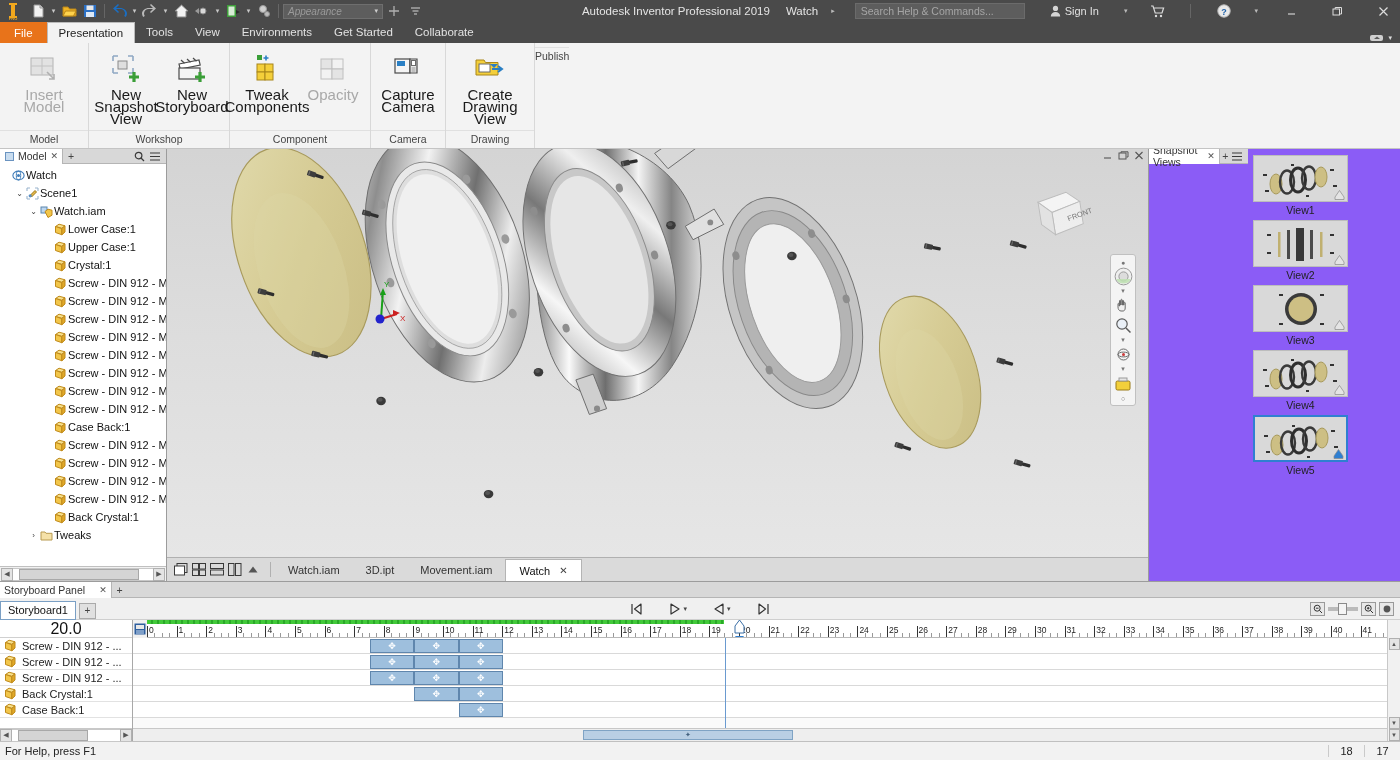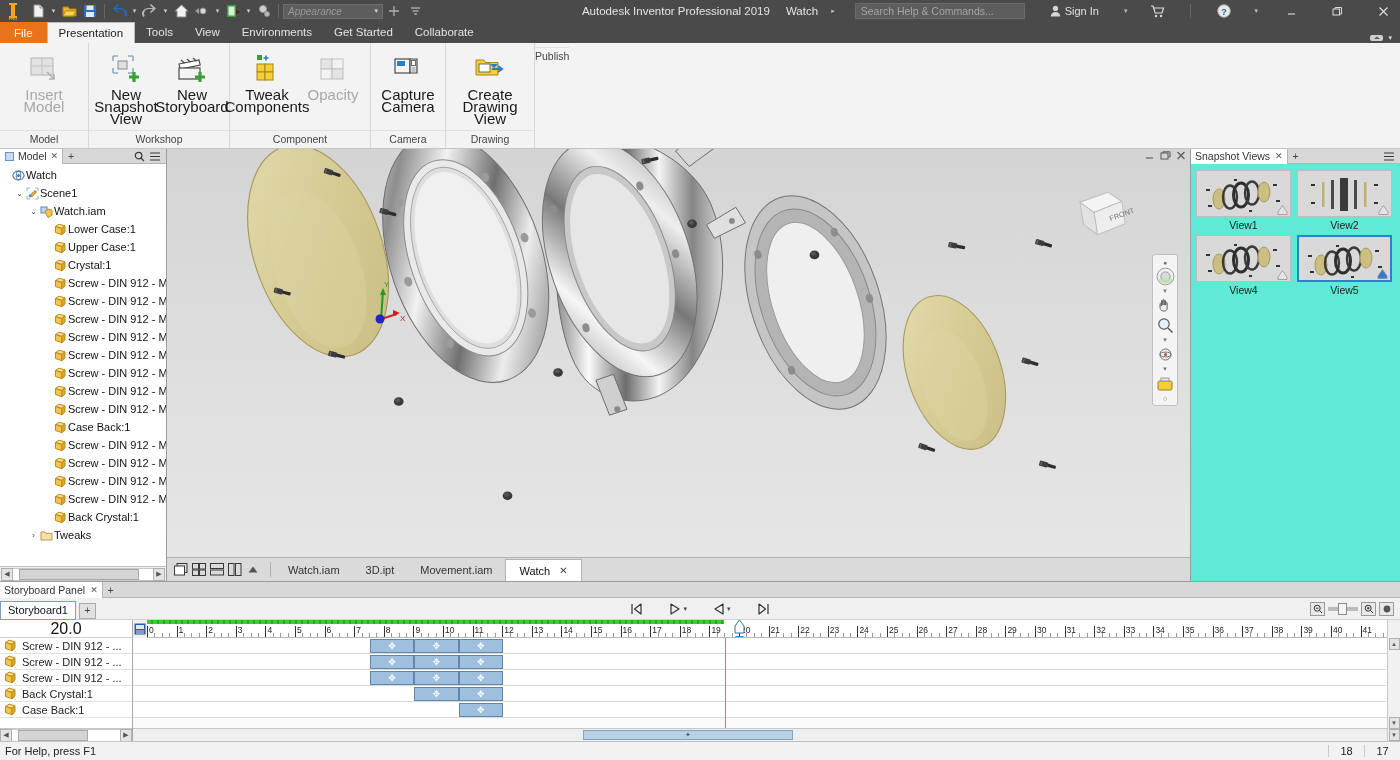--- a/index.html
+++ b/index.html
@@ -140,22 +140,22 @@
   .dt-icons { display:flex; align-items:center; gap:3px; padding:0 6px; }
   .dt-ic { width:15px; height:15px; display:flex; align-items:center; justify-content:center; }
   .dt-sep { width:1px; background:#b0b0b0; margin:4px 4px; }
   .dtab { display:flex; align-items:center; padding:0 13px; font-size:11px; color:#333; }
   .dtab.active { background:#fff; border:1px solid #b4b4b4; border-bottom:none; color:#111;
     margin-top:1px; }
   .dtab .x { margin-left:9px; font-size:10px; color:#444; }
 
   
   .snapshots {
-    width:210px; background:#5eead4; border-left:1px solid #9c9c9c;
-    display:flex; flex-direction:column;
+    width:252px; background:#8b5cf6; border-left:1px solid #9c9c9c;
+    display:flex; 
   }
   .sn-head {
     height:15px; background:#d8d8d8; display:flex; align-items:center; font-size:10.5px;
     border-bottom:1px solid #b5b5b5; color:#333;
   }
   .sn-tab { padding:0 4px 0 4px; display:flex; align-items:center; gap:5px; background:#fff;
             height:15px; border-right:1px solid #b5b5b5; }
   .sn-grid { padding:6px 4px; display:flex; flex-wrap:wrap; gap:3px 4px; align-content:flex-start; }
   .sn-item { width:97px; display:flex; flex-direction:column; align-items:center; }
   .sn-thumb {
@@ -168,21 +168,21 @@
 
   
   .storyboard {
     height:160px; flex:0 0 160px; background:#f0f0f0; border-top:1px solid #9c9c9c;
     display:flex; flex-direction:column;
   }
   .sb-head {
     height:16px; background:#d8d8d8; border-bottom:1px solid #b5b5b5;
     display:flex; align-items:center; font-size:10.5px; color:#333;
   }
-  .sb-tabname { background:#fff; height:16px; display:flex; align-items:center; gap:5px;
+  .sb-tabname { background:#fff; height:16px; display:flex; align-items:center; gap:14px;
                 padding:0 4px; border-right:1px solid #b5b5b5; }
   .sb-toolbar {
     height:22px; background:#f0f0f0; display:flex; align-items:center; position:relative;
     border-bottom:1px solid #cfcfcf;
   }
   .sb-tabrow { display:flex; align-items:flex-end; height:22px; padding-left:0px; }
   .sb-sbtab { font-size:11px; padding:2px 7px 3px; background:#fff; border:1px solid #7a9fc4;
               color:#111; }
   .sb-addtab { width:17px; height:16px; margin-left:3px; margin-bottom:1px; background:#e0e0e0;
                border:1px solid #aaa; display:flex; align-items:center; justify-content:center;
@@ -1072,20 +1072,38 @@
                   <rect x="13" y="31" width="4" height="2"></rect>
       <rect x="76" y="13" width="4" height="2"></rect>
                   <rect x="76" y="31" width="4" height="2"></rect>
                 </g>
               </svg>
        <svg class="sn-badge" viewBox="0 0 11 10">
          <path d="M5.5 0.5L10 7v2.5H1V7z" fill="#e4e4e4" stroke="#8a8a8a" stroke-width=".7"></path>
        </svg>
      </div>
      <div class="sn-name">View2</div>
+          </div>
+          <div class="sn-item">
+            <div class="sn-thumb"><svg width="95" height="47" viewBox="0 0 95 47">
+      <rect width="95" height="47" fill="#d9d9d9"></rect>
+      <circle cx="47" cy="23" r="16" fill="#3a3a3a"></circle>
+      <circle cx="47" cy="23" r="12.5" fill="#cdbf84"></circle>
+      <g fill="#333">
+                  <rect x="25" y="8" width="4" height="2"></rect>
+                  <rect x="66" y="8" width="4" height="2"></rect>
+      <rect x="25" y="37" width="4" height="2"></rect>
+                  <rect x="66" y="37" width="4" height="2"></rect>
+                </g>
+              </svg>
+       <svg class="sn-badge" viewBox="0 0 11 10">
+         <path d="M5.5 0.5L10 7v2.5H1V7z" fill="#e4e4e4" stroke="#8a8a8a" stroke-width=".7"></path>
+       </svg>
+     </div>
+     <div class="sn-name">View3</div>
           </div>
           <div class="sn-item">
             <div class="sn-thumb"><svg width="95" height="47" viewBox="0 0 95 47">
     <rect width="95" height="47" fill="#d9d9d9"></rect>
     <g transform="translate(0,2)">
       <ellipse cx="22" cy="26" rx="6" ry="10" fill="#cdbf84" stroke="#a89a5c"></ellipse>
       <ellipse cx="33" cy="24" rx="7" ry="11.5" fill="none" stroke="#3a3a3a" stroke-width="2.4"></ellipse>
       <ellipse cx="44" cy="22" rx="7.5" ry="12" fill="none" stroke="#2e2e2e" stroke-width="3"></ellipse>
       <ellipse cx="55" cy="20" rx="7" ry="11.5" fill="none" stroke="#3a3a3a" stroke-width="2.4"></ellipse>
       <ellipse cx="67" cy="19" rx="6" ry="10" fill="#cdbf84" stroke="#a89a5c"></ellipse>

